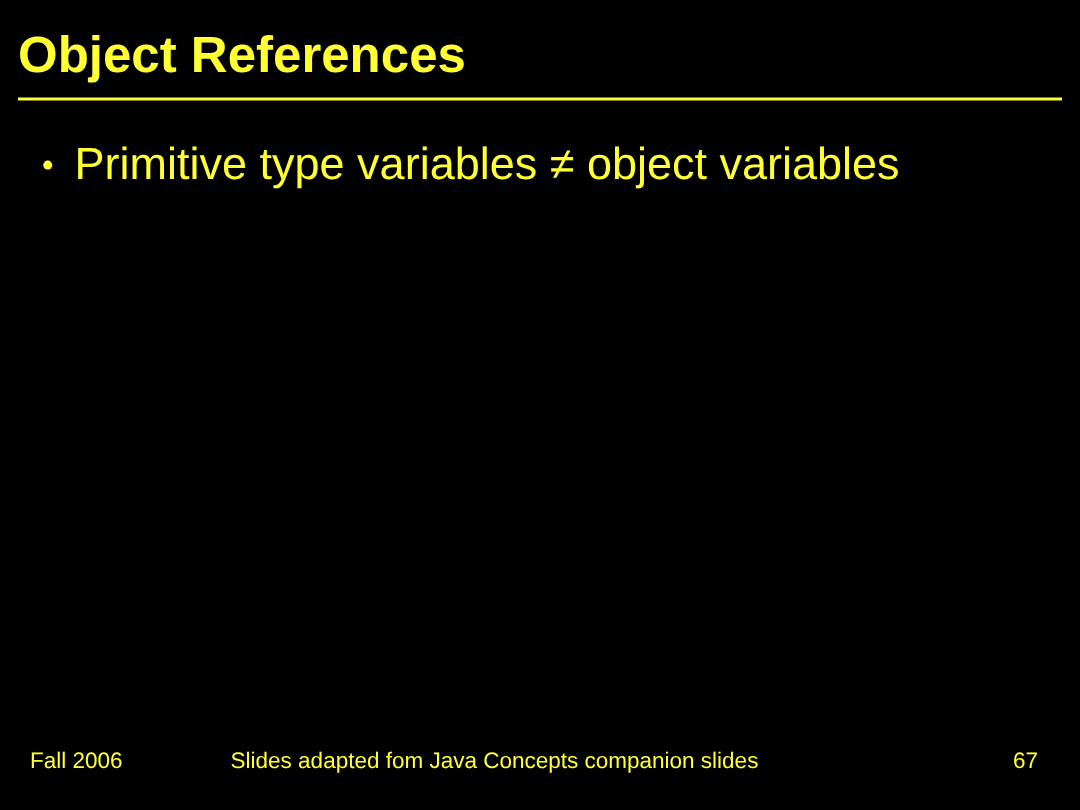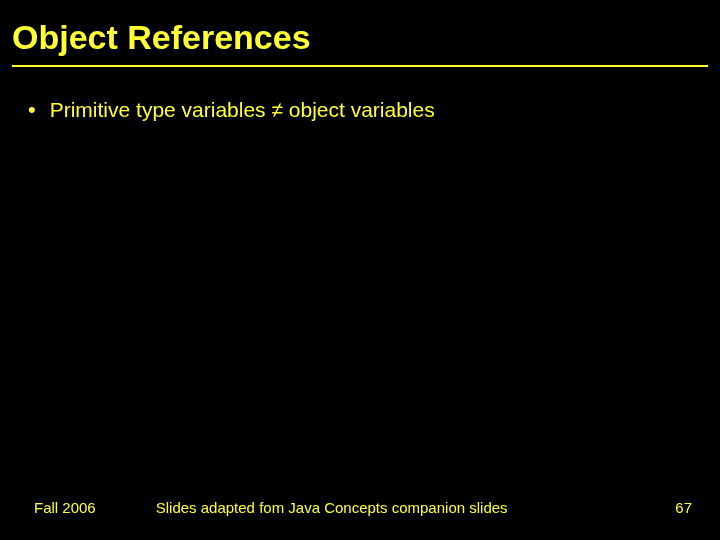--- a/index.html
+++ b/index.html
@@ -35,36 +35,37 @@
     align-items: flex-start;
     gap: 14px;
   }
   .bullet-dot {
     color: #ffff33;
     font-size: 22px;
     line-height: 30px;
   }
   .bullet-text {
     color: #ffff33;
-    font-size: 21px;
+    font-size: 30px;
     line-height: 30px;
     font-weight: normal;
     text-align: center;
   }
   .footer {
     position: absolute;
     bottom: 24px;
     left: 0;
     width: 100%;
     display: flex;
     justify-content: space-between;
     align-items: baseline;
-    padding: 0 28px 0 34px;
+    padding: 0 28px 0 20px;
     color: #ffff33;
     font-size: 15px;
+    gap: 12px;
   }
   .footer-left { flex: 0 0 auto; }
   .footer-center { flex: 1 1 auto; text-align: left; padding-left: 60px; margin-top: 29px; }
   .footer-right { flex: 0 0 auto; }
 </style>
 </head>
 <body>
 
 <div class="slide">
 

